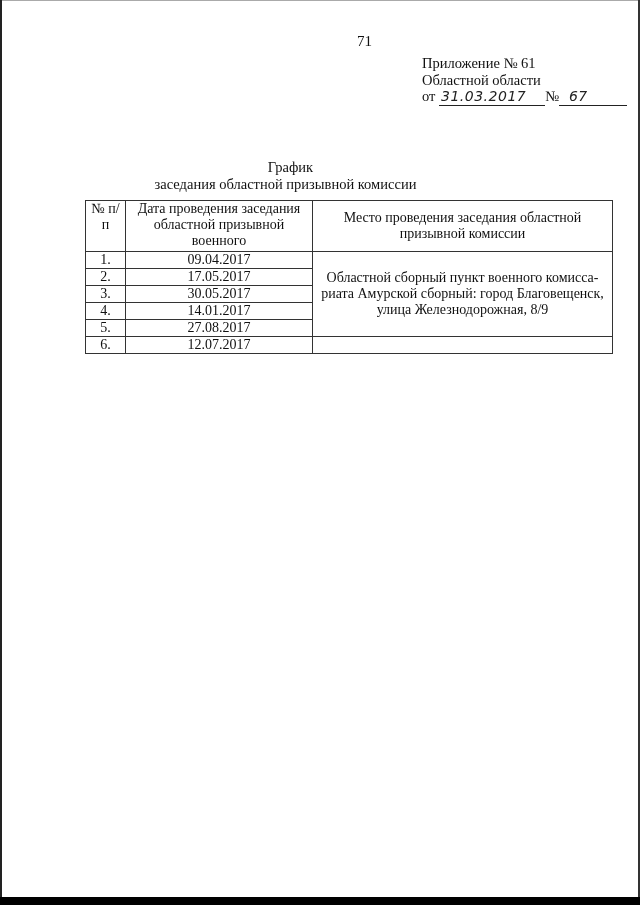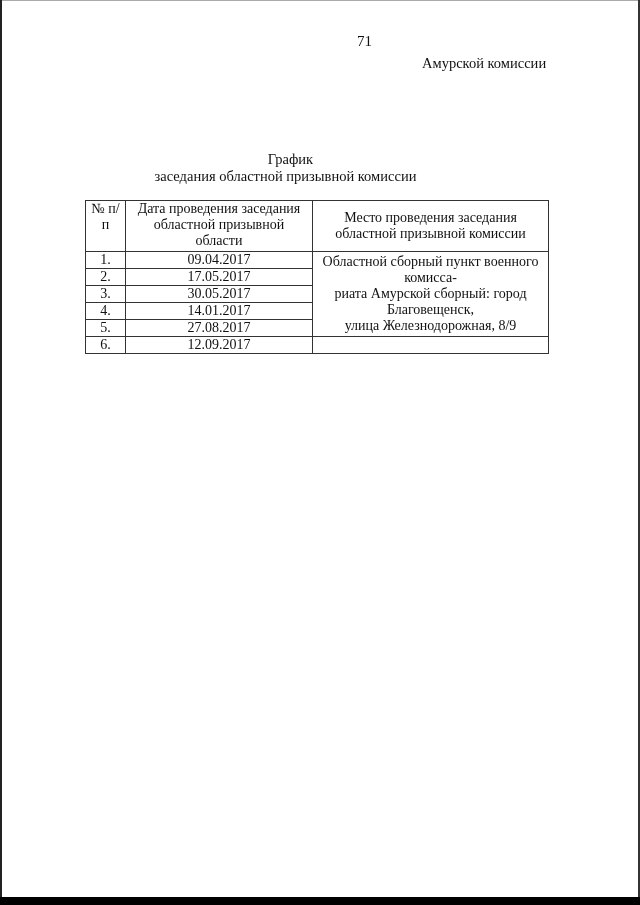--- a/index.html
+++ b/index.html
@@ -12,25 +12,25 @@
   .scan-edge-bottom { position:absolute; left:0; bottom:0; width:640px; height:8px; background:#000; }
   .scan-edge-top { position:absolute; left:0; top:0; width:640px; height:1px; background:#aaa; }
 
   .page-number { position:absolute; left:344px; top:33px; font-size:15px;margin-left:13px; }
   .appendix { position:absolute; left:422px; top:55px; font-size:14.5px; line-height:16.5px; }
   .appendix .line { white-space:nowrap; }
   .hand { font-family:"DejaVu Sans", sans-serif; font-style:italic; font-size:14px; letter-spacing:0.5px; color:#222; }
   .u1 { display:inline-block; border-bottom:1px solid #222; width:104px; text-align:left; padding-left:2px; }
   .u2 { display:inline-block; border-bottom:1px solid #222; width:58px; text-align:left; padding-left:10px; }
 
-  .title { position:absolute; left:0; width:581px; top:151px; text-align:center; font-size:14.5px; line-height:17px; }
+  .title { position:absolute; left:0; width:581px; top:159px; text-align:center; font-size:14.5px; line-height:17px; }
   .title .t2 { margin-left:-10px; }
 
   table.schedule {
-    position:absolute; left:85px; top:200px; width:464px;
+    position:absolute; left:85px; top:200px; width:528px;
     border-collapse:collapse; font-size:14px; line-height:16px;
   }
   table.schedule td, table.schedule th {
     border:1px solid #333; padding:0 3px; text-align:center; font-weight:normal; vertical-align:top;
   }
   table.schedule th { height:50px; }
   table.schedule tr.row td { height:16px; padding-top:0; }
   .c1 { width:33px; }
   .c2 { width:180px; }
   .place { vertical-align:middle !important; }
@@ -39,33 +39,38 @@
 <body>
 
 <div class="scan-edge-top"></div>
 <div class="scan-edge-left"></div>
 <div class="scan-edge-right"></div>
 <div class="scan-edge-bottom"></div>
 
 <div class="page-number">71</div>
 
 <div class="appendix">
-  <div class="line">Амурской комиссии</div>
+  <div class="line">Приложение № 61</div>
+  <div class="line">Областной области</div>
+  <div class="line">
+    <span>от</span>
+    <span class="u1 hand">31.03.2017</span><span>№</span><span class="u2 hand">67</span>
+  </div>
 </div>
 
 <div class="title">
   <div>График</div>
   <div class="t2">заседания областной призывной комиссии</div>
 </div>
 
 <table class="schedule">
   <tbody>
       <tr>
     <th class="c1">№ п/п</th>
-    <th class="c2">Дата проведения заседания областной призывной области</th>
+    <th class="c2">Дата проведения заседания областной призывной военного</th>
     <th class="place">Место проведения заседания областной призывной комиссии</th>
   </tr>
   <tr class="row">
     <td>1.</td>
     <td>09.04.2017</td>
     <td class="place" rowspan="5">
       <div>Областной сборный пункт военного комисса-</div>
       <div>риата Амурской сборный: город Благовещенск,</div>
       <div>улица Железнодорожная, 8/9</div>
     </td>
@@ -81,17 +86,17 @@
   <tr class="row">
     <td>4.</td>
     <td>14.01.2017</td>
   </tr>
   <tr class="row">
     <td>5.</td>
     <td>27.08.2017</td>
   </tr>
   <tr class="row">
     <td>6.</td>
-    <td>12.09.2017</td>
+    <td>12.07.2017</td>
     <td></td>
   </tr>
 </tbody>
   </table>
 
 </body></html>

